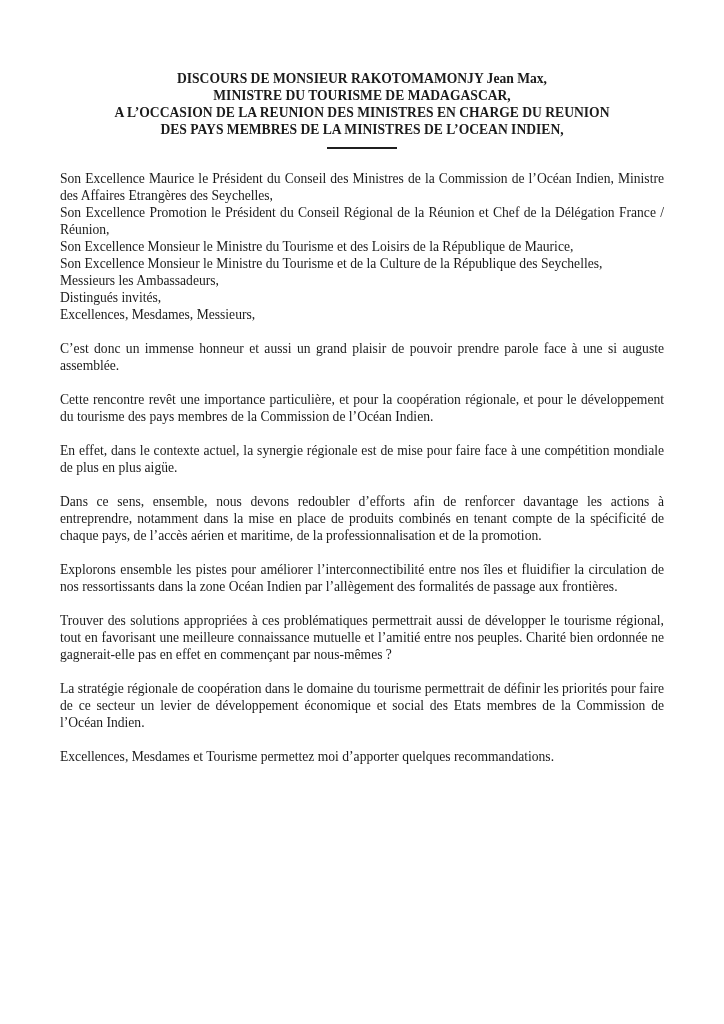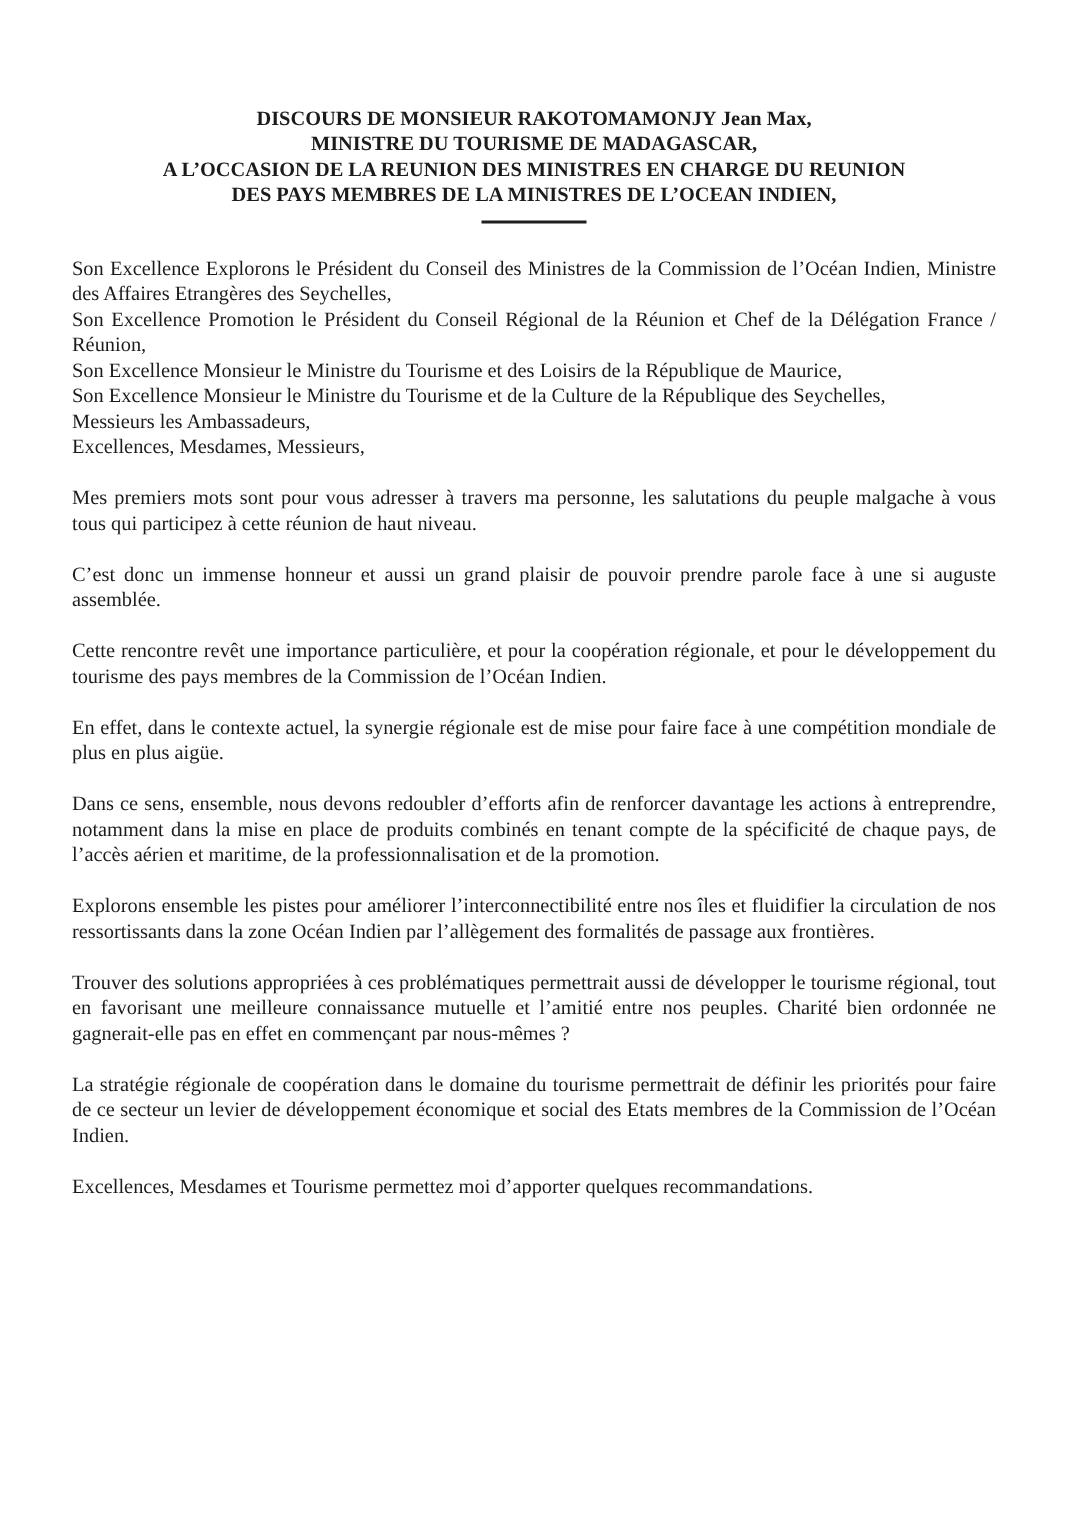--- a/index.html
+++ b/index.html
@@ -5,21 +5,21 @@
   html, body {
     margin: 0;
     padding: 0;
     background: #ffffff;
   }
   .doc {
     position: relative;
     width: 724px;
     height: 1024px;
     box-sizing: border-box;
-    padding: 70px 60px 0 48px;
+    padding: 70px 60px 0 60px;
     background: #ffffff;
     font-family: "Liberation Serif", "DejaVu Serif", serif;
     font-size: 13.6px;
     line-height: 17px;
     color: #1b1b1b;
     overflow: hidden;
   }
   .title-block {
     text-align: center;
     font-weight: bold;
@@ -52,30 +52,30 @@
 
   <header class="title-block">
     <div class="title-line">DISCOURS DE MONSIEUR RAKOTOMAMONJY Jean Max,</div>
     <div class="title-line">MINISTRE DU TOURISME DE MADAGASCAR,</div>
     <div class="title-line">A L’OCCASION DE LA REUNION DES MINISTRES EN CHARGE DU REUNION</div>
     <div class="title-line">DES PAYS MEMBRES DE LA MINISTRES DE L’OCEAN INDIEN,</div>
     <div class="separator"></div>
   </header>
 
   <section class="salutations">
-    <p>Son Excellence Explorons le Président du Conseil des Ministres de la Commission de l’Océan Indien, Ministre des Affaires Etrangères des Seychelles,</p>
+    <p>Son Excellence Maurice le Président du Conseil des Ministres de la Commission de l’Océan Indien, Ministre des Affaires Etrangères des Seychelles,</p>
     <p>Son Excellence Promotion le Président du Conseil Régional de la Réunion et Chef de la Délégation France / Réunion,</p>
     <p>Son Excellence Monsieur le Ministre du Tourisme et des Loisirs de la République de Maurice,</p>
     <p>Son Excellence Monsieur le Ministre du Tourisme et de la Culture de la République des Seychelles,</p>
     <p>Messieurs les Ambassadeurs,</p>
+    <p>Distingués invités,</p>
     <p>Excellences, Mesdames, Messieurs,</p>
   </section>
 
   <section class="speech-body">
-    <p>Mes premiers mots sont pour vous adresser à travers ma personne, les salutations du peuple malgache à vous tous qui participez à cette réunion de haut niveau.</p>
     <p>C’est donc un immense honneur et aussi un grand plaisir de pouvoir prendre parole face à une si auguste assemblée.</p>
     <p>Cette rencontre revêt une importance particulière, et pour la coopération régionale, et pour le développement du tourisme des pays membres de la Commission de l’Océan Indien.</p>
     <p>En effet, dans le contexte actuel, la synergie régionale est de mise pour faire face à une compétition mondiale de plus en plus aigüe.</p>
     <p>Dans ce sens, ensemble, nous devons redoubler d’efforts afin de renforcer davantage les actions à entreprendre, notamment dans la mise en place de produits combinés en tenant compte de la spécificité de chaque pays, de l’accès aérien et maritime, de la professionnalisation et de la promotion.</p>
     <p>Explorons ensemble les pistes pour améliorer l’interconnectibilité entre nos îles et fluidifier la circulation de nos ressortissants dans la zone Océan Indien par l’allègement des formalités de passage aux frontières.</p>
     <p>Trouver des solutions appropriées à ces problématiques permettrait aussi de développer le tourisme régional, tout en favorisant une meilleure connaissance mutuelle et l’amitié entre nos peuples. Charité bien ordonnée ne gagnerait-elle pas en effet en commençant par nous-mêmes ?</p>
     <p>La stratégie régionale de coopération dans le domaine du tourisme permettrait de définir les priorités pour faire de ce secteur un levier de développement économique et social des Etats membres de la Commission de l’Océan Indien.</p>
     <p>Excellences, Mesdames et Tourisme permettez moi d’apporter quelques recommandations.</p>
   </section>
 

